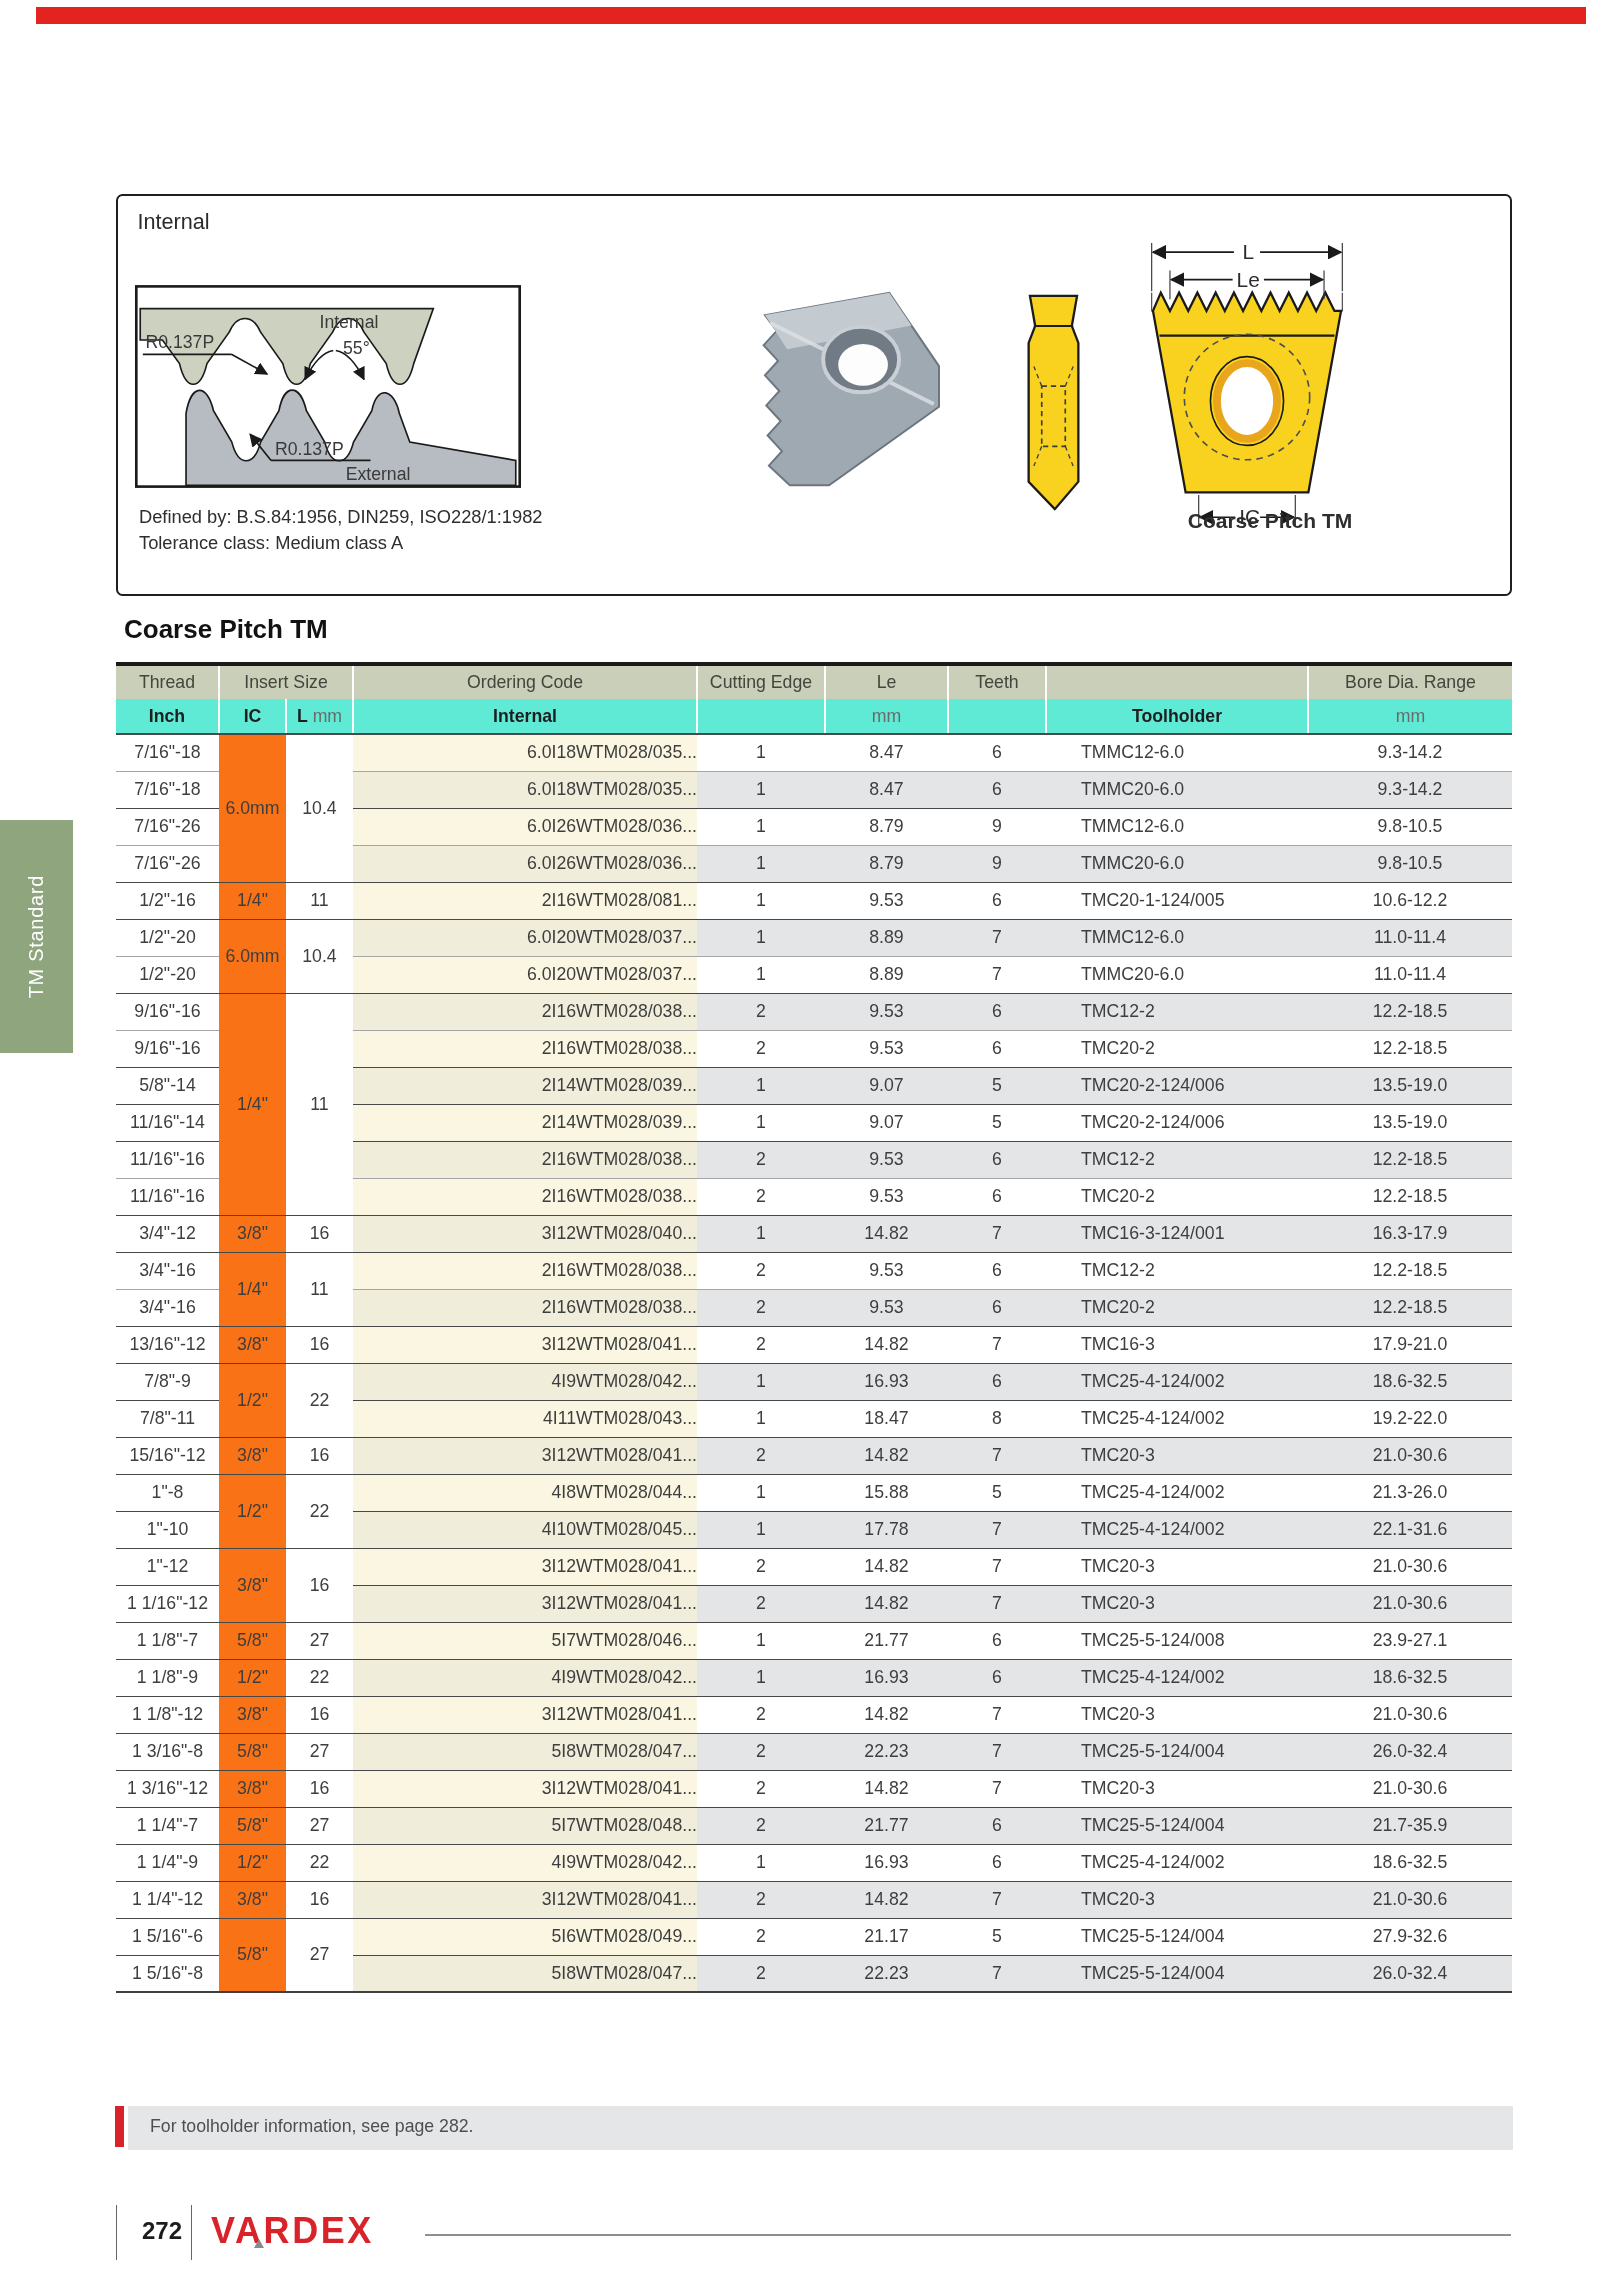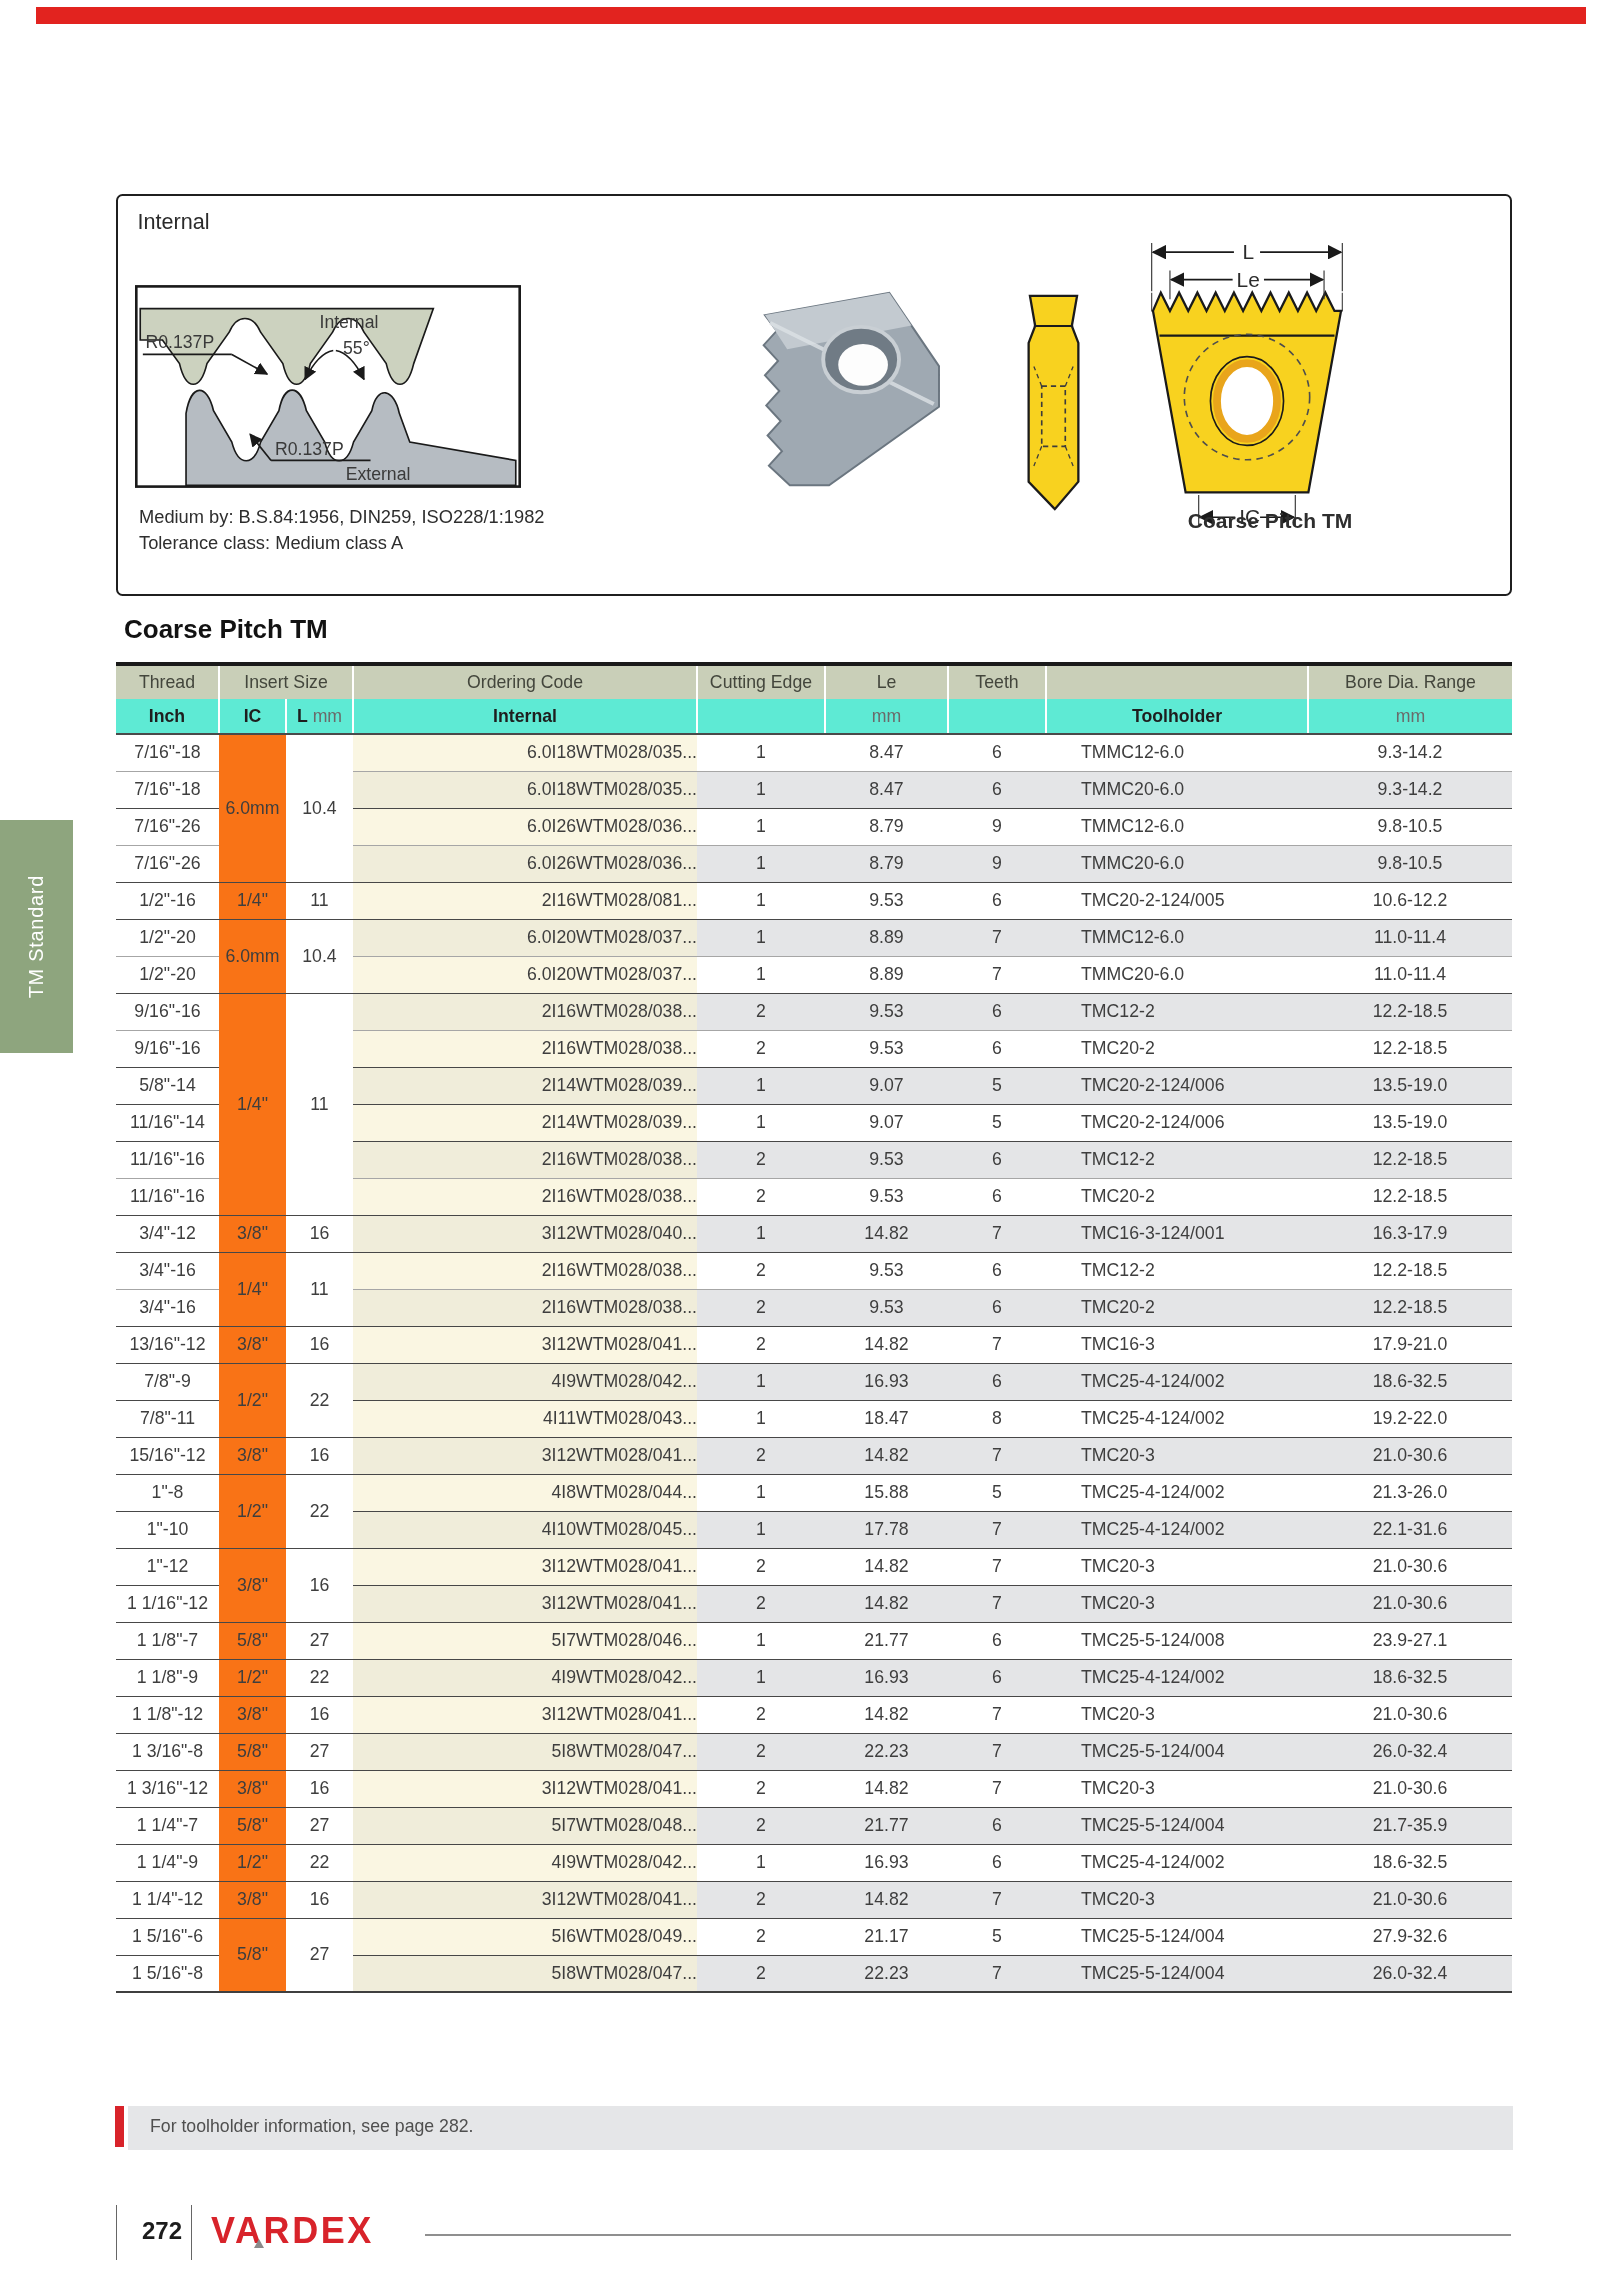--- a/index.html
+++ b/index.html
@@ -89,21 +89,21 @@
       <text x="282" y="66" font-size="27" fill="#3a3a3a">Internal</text>
       <text x="318" y="106" font-size="27" fill="#3a3a3a">55°</text>
       <path d="M303 100 Q280 104 260 144" fill="none" stroke="#1a1a1a" stroke-width="2.5" marker-end="url(#arr)"></path>
       <path d="M307 100 Q330 104 350 144" fill="none" stroke="#1a1a1a" stroke-width="2.5" marker-end="url(#arr)"></path>
       <text x="214" y="260" font-size="27" fill="#3a3a3a">R0.137P</text>
       <line x1="208" y1="268" x2="360" y2="268" stroke="#1a1a1a" stroke-width="2.5"></line>
       <line x1="208" y1="268" x2="176" y2="228" stroke="#1a1a1a" stroke-width="2.5" marker-end="url(#arr)"></line>
       <text x="322" y="298" font-size="27" fill="#3a3a3a">External</text>
     </svg>
 
-    <div class="defined-by">Medium by: B.S.84:1956, DIN259, ISO228/1:1982</div>
+    <div class="defined-by">Defined by: B.S.84:1956, DIN259, ISO228/1:1982</div>
     <div class="tolerance">Tolerance class: Medium class A</div>
 
     <svg class="photo-svg" width="229" height="229" viewBox="0 0 350 350">
       <path d="M58 72 L248 38 L324 150 L324 212 L156 332 L96 332 L64 302 L84 280 L62 256 L82 234 L60 210 L80 188 L58 164 L78 142 L56 118 L76 96 Z" fill="#9fa9b2" stroke="#6b7680" stroke-width="3"></path>
       <path d="M58 72 L248 38 L282 88 L92 124 Z" fill="#c3cad0"></path>
       <line x1="66" y1="84" x2="316" y2="208" stroke="#dde2e6" stroke-width="6" opacity="0.8"></line>
       <ellipse cx="205" cy="140" rx="58" ry="50" fill="#707b85"></ellipse>
       <ellipse cx="205" cy="140" rx="58" ry="50" fill="none" stroke="#c9cfd4" stroke-width="6"></ellipse>
       <ellipse cx="208" cy="148" rx="38" ry="32" fill="#fdfdfd"></ellipse>
     </svg>
@@ -234,21 +234,21 @@
           <td class="c-bore rt">9.8-10.5</td>
         </tr>
         <tr class="grp">
           <td class="c-thread">1/2"-16</td>
           <td class="c-ic">1/4"</td>
           <td class="c-l">11</td>
           <td class="c-code">2I16WTM028/081...</td>
           <td class="c-edge rt">1</td>
           <td class="c-le rt">9.53</td>
           <td class="c-teeth rt">6</td>
-          <td class="c-holder rt">TMC20-2-124/005</td>
+          <td class="c-holder rt">TMC20-1-124/005</td>
           <td class="c-bore rt">10.6-12.2</td>
         </tr>
         <tr class="shade grp">
           <td class="c-thread">1/2"-20</td>
           <td class="c-ic" rowspan="2">6.0mm</td>
           <td class="c-l" rowspan="2">10.4</td>
           <td class="c-code">6.0I20WTM028/037...</td>
           <td class="c-edge rt">1</td>
           <td class="c-le rt">8.89</td>
           <td class="c-teeth rt">7</td>

